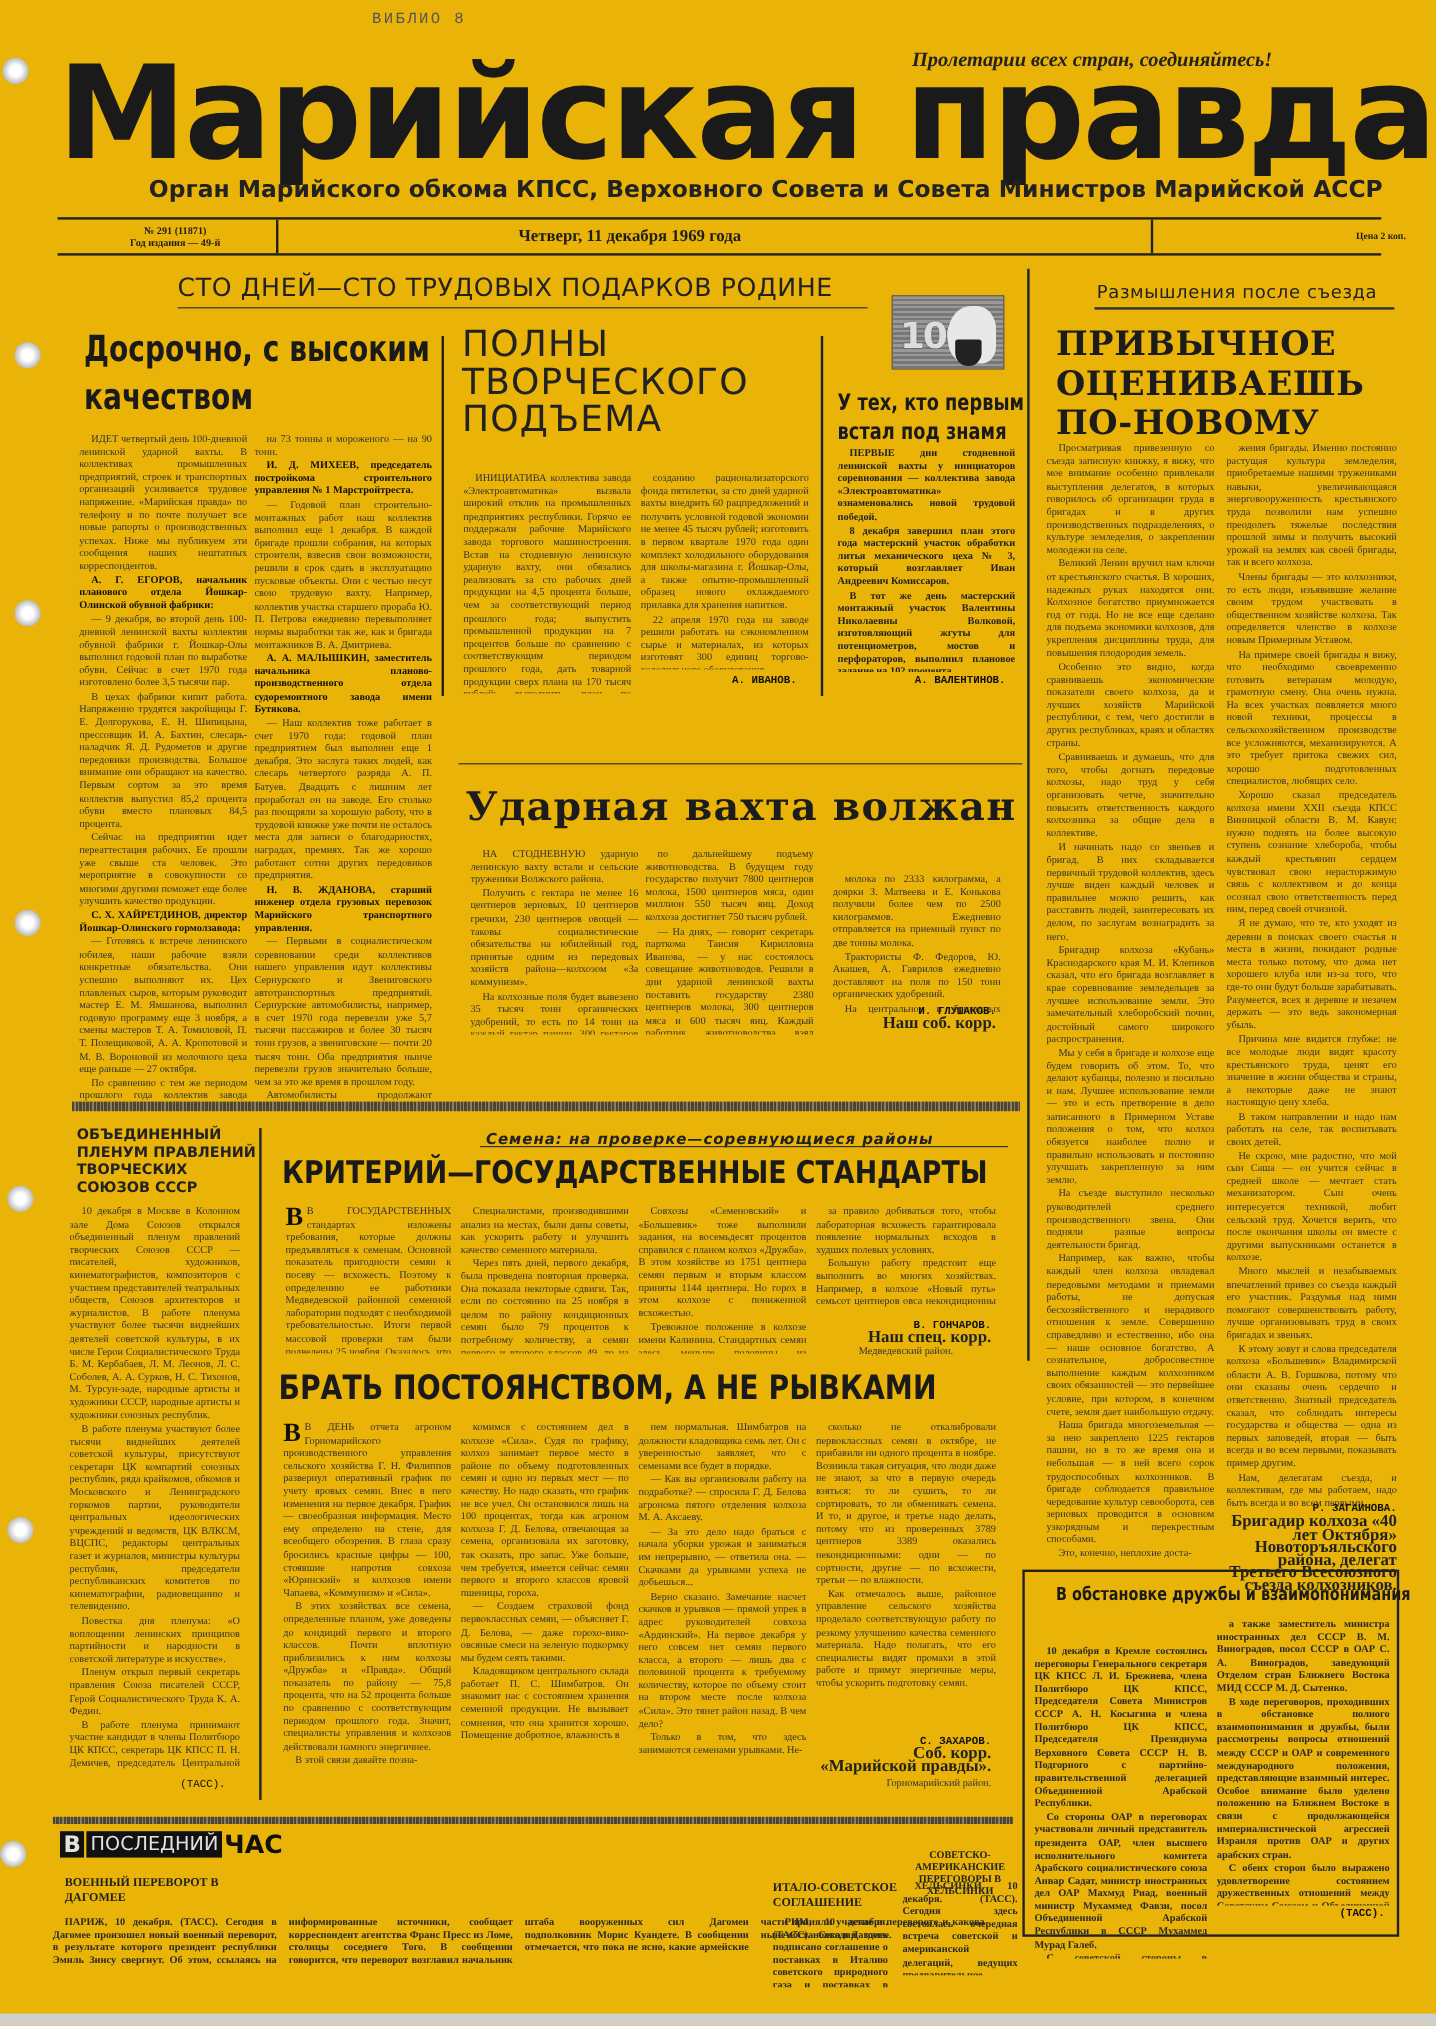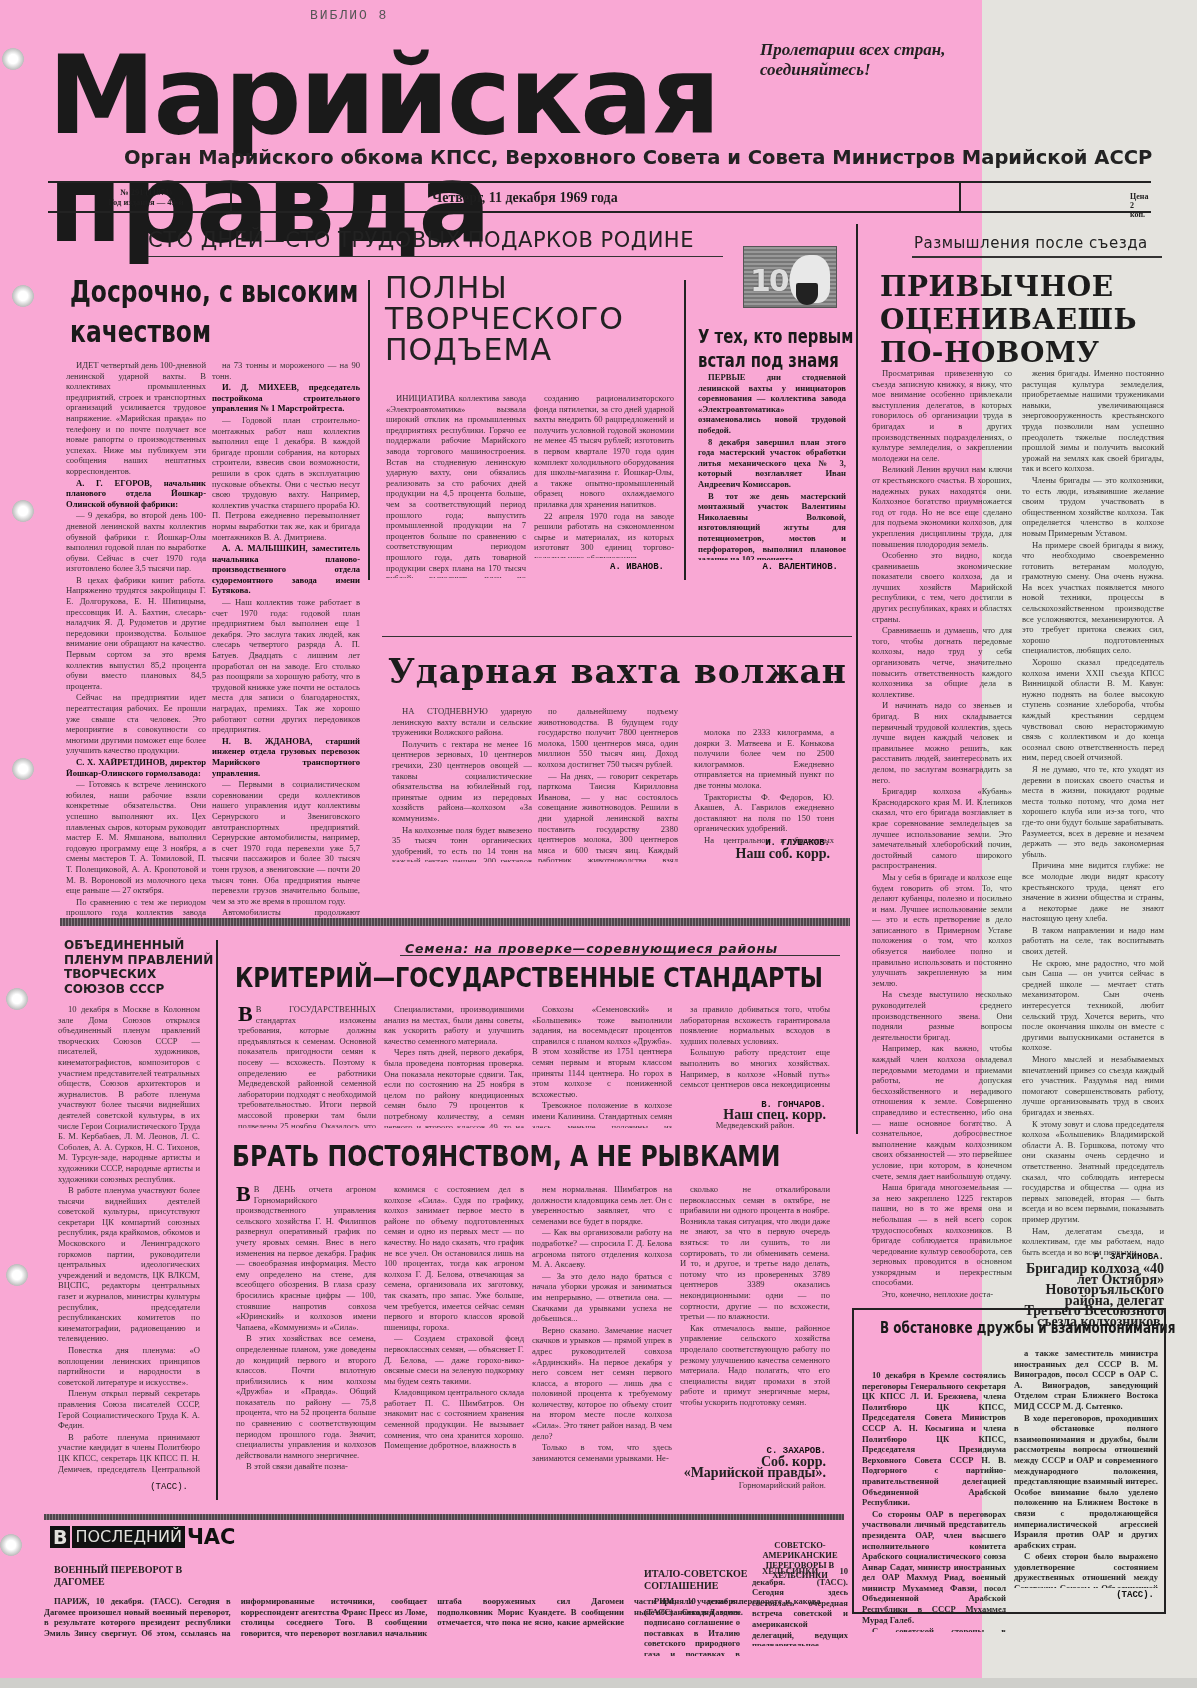--- a/index.html
+++ b/index.html
@@ -3,21 +3,21 @@
 <meta charset="utf-8">
 <style>
   * { box-sizing: border-box; margin: 0; padding: 0; }
   html, body { width: 1197px; height: 1688px; overflow: hidden; }
   body {
     background: #e4e3de;
     color: #1e1e1e;
     font-family: "Liberation Serif", "DejaVu Serif", serif;
     position: relative;
   }
-  .page { position: absolute; left: 0; top: 0; width: 982px; height: 1688px; background: #f9a8d4; }
+  .page { position: absolute; left: 0; top: 0; width: 1197px; height: 1688px; background: #eab308; }
   .abs { position: absolute; }
   .stamp { left: 310px; top: 8px; font-size: 13px; letter-spacing: 2px; color: #555; font-family: "Liberation Mono", monospace; }
   .motto { left: 760px; top: 40px; font-size: 17px; font-style: italic; font-weight: bold; color: #222; }
   .masthead {
     left: 48px; top: 42px; font-family: "DejaVu Sans", sans-serif; font-weight: bold;
     font-size: 108px; letter-spacing: -2px; line-height: 1; color: #1a1a1a;
     transform: scaleX(1.0); transform-origin: left top;
   }
   .organ { left: 124px; top: 146px; font-family: "DejaVu Sans", sans-serif; font-weight: bold; font-size: 19.5px; color: #222; white-space: nowrap; }
   .hr { background: #222; height: 2px; }

